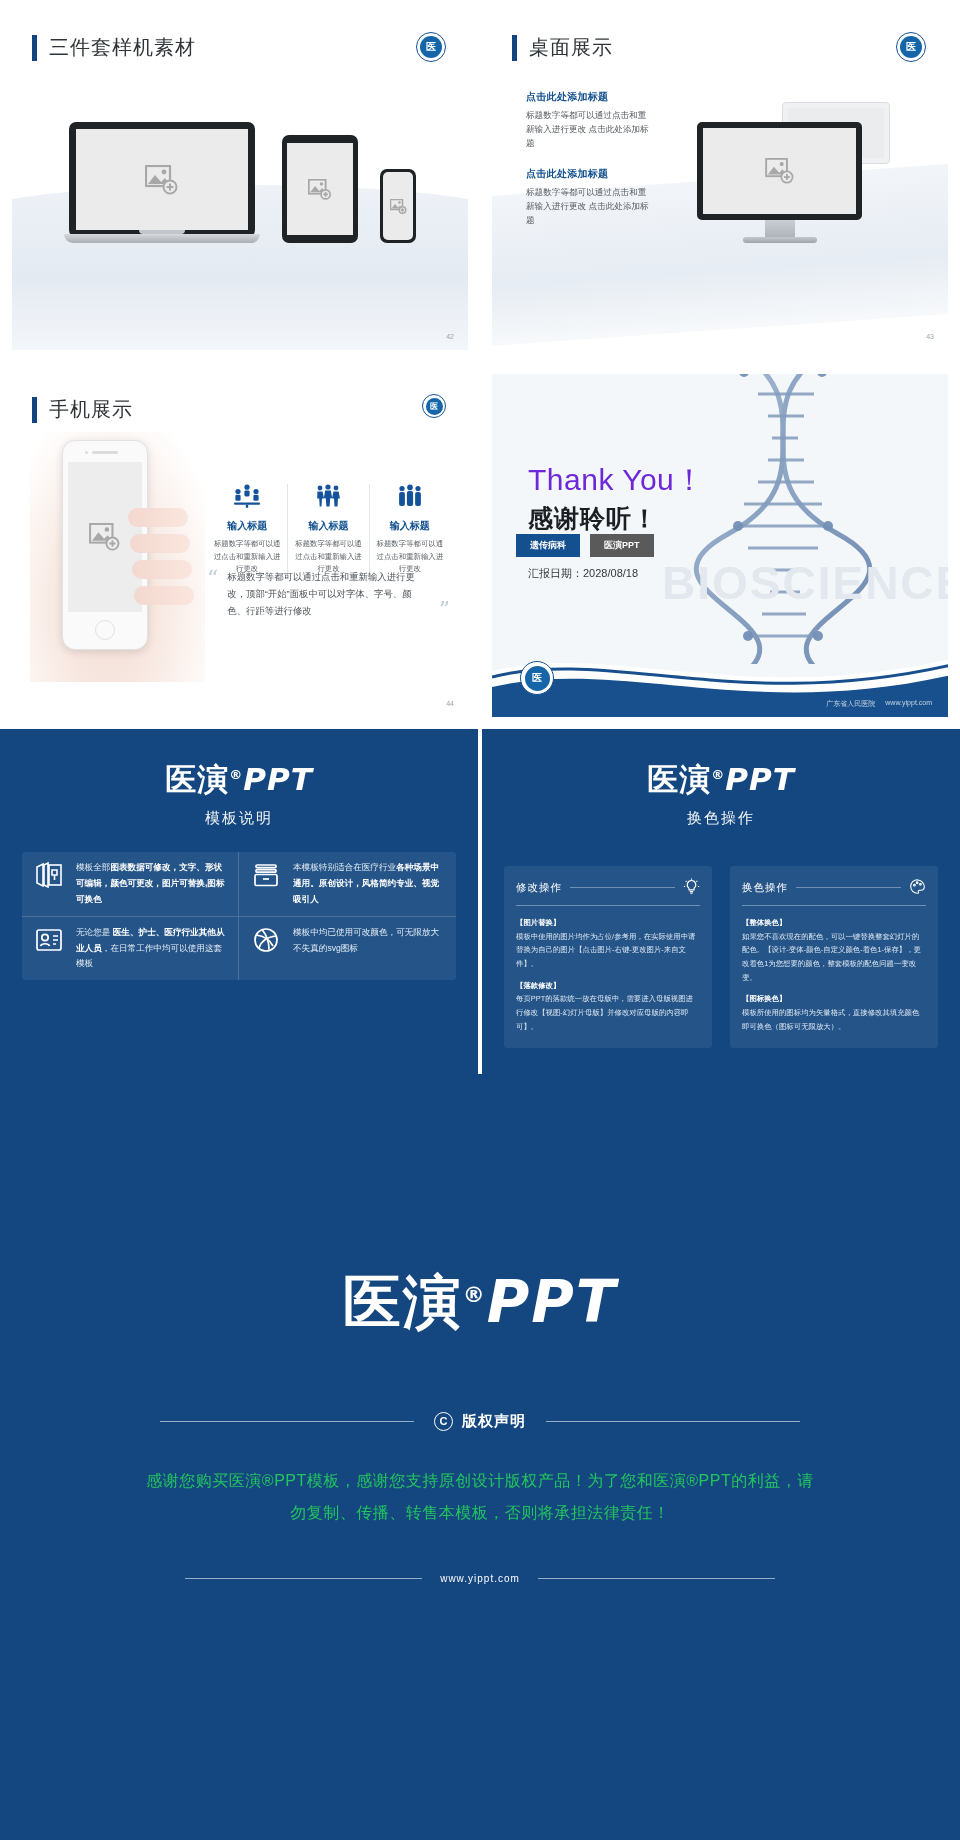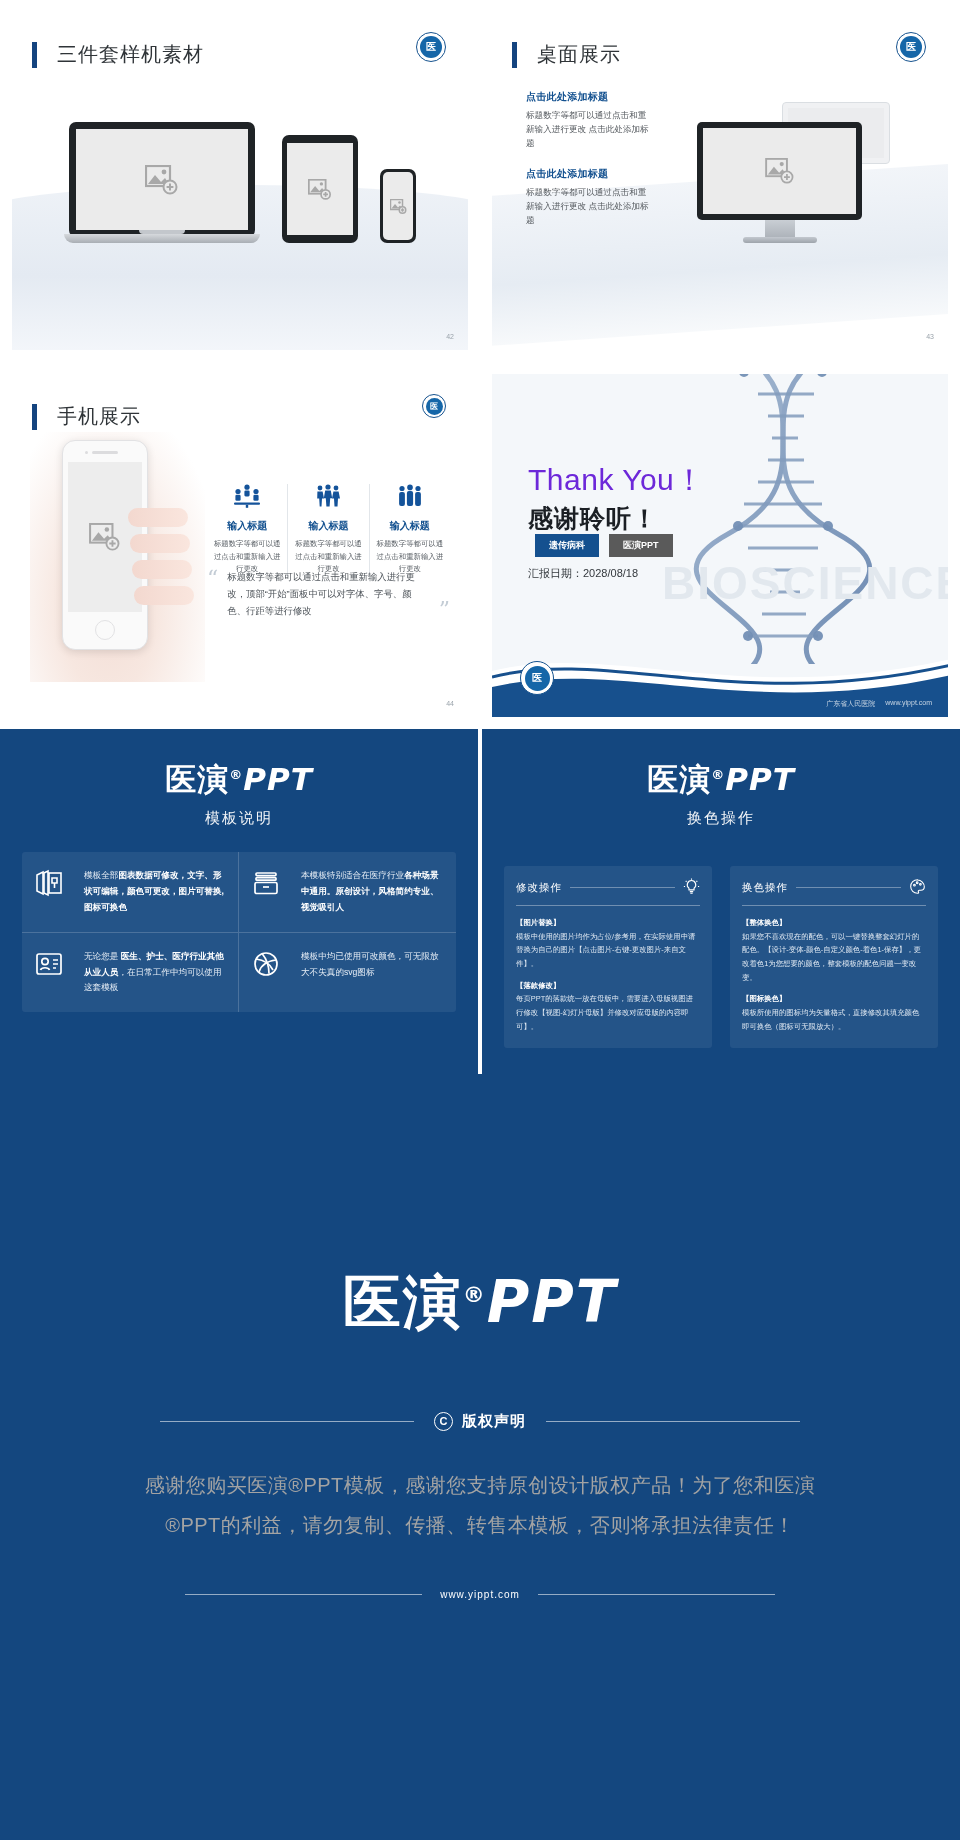--- a/index.html
+++ b/index.html
@@ -28,22 +28,22 @@
   .slide-inner {
     position: absolute;
     inset: 6px;
     overflow: hidden;
     background: #fff;
   }
 
   
   .slide-title-row {
     position: absolute;
-    left: 20px; top: 29px;
-    display: flex; align-items: center; gap: 20px;
+    left: 20px; top: 22px;
+    display: flex; align-items: center; gap: 12px;
   }
   .title-bar {
     width: 5px; height: 26px; background: #14447f; display: block;
   }
   .slide-title {
     font-size: 20px; color: #2f3438; letter-spacing: 1px;
     font-family: "DejaVu Sans", "Liberation Sans", sans-serif;
   }
   .hosp-logo {
     position: absolute; right: 22px; top: 20px;
@@ -240,21 +240,21 @@
     white-space: nowrap;
   }
   .ty-en {
     position: absolute; left: 36px; top: 86px;
     font-size: 30px; font-weight: normal; color: #6d28d9; letter-spacing: .5px;
   }
   .ty-cn {
     position: absolute; left: 36px; top: 128px;
     font-size: 25px; font-weight: bold; color: #1b1f24; letter-spacing: 1px;
   }
-  .ty-tags { position: absolute; left: 43px; top: 160px; display: flex; gap: 10px; }
+  .ty-tags { position: absolute; left: 24px; top: 160px; display: flex; gap: 10px; }
   .tag {
     font-size: 9px; font-weight: bold; color: #fff; padding: 5px 14px;
   }
   .tag.blue { background: #14508f; }
   .tag.gray { background: #5a5a5a; }
   .ty-date {
     position: absolute; left: 36px; top: 192px;
     font-size: 11px; color: #33383d;
   }
   .wave {
@@ -298,21 +298,21 @@
   }
 
   
   .desc-grid {
     margin-top: 24px;
     background: rgba(255,255,255,.07);
     display: grid; grid-template-columns: 1fr 1fr;
     border-radius: 3px;
   }
   .desc-cell {
-    display: flex; gap: 20px; padding: 16px 12px;
+    display: flex; gap: 12px; padding: 8px 12px;
   }
   .desc-grid .desc-cell:nth-child(1),
   .desc-grid .desc-cell:nth-child(3) { border-right: 1px solid rgba(255,255,255,.18); }
   .desc-grid .desc-cell:nth-child(1),
   .desc-grid .desc-cell:nth-child(2) { border-bottom: 1px solid rgba(255,255,255,.18); }
   .desc-cell .dicon { flex: 0 0 30px; color: #fff; }
   .desc-cell .dtext { color: #e7eef6; font-size: 8.6px; line-height: 1.85; }
   .desc-cell .dtext b { color: #ffffff; }
 
   
@@ -351,22 +351,22 @@
   }
   .cr-line { height: 1px; background: rgba(255,255,255,.55); flex: 1; }
   .cr-declare { display: flex; align-items: center; gap: 9px; color: #fff; }
   .cr-c {
     width: 19px; height: 19px; border: 1.6px solid #fff; border-radius: 50%;
     display: flex; align-items: center; justify-content: center;
     font-size: 11px; font-weight: bold;
   }
   .cr-declare .txt { font-size: 15px; font-weight: bold; letter-spacing: 1px; }
   .cr-text {
-    margin-top: 34px; width: 680px; text-align: center; color: #a3a3a3;
-    font-size: 20px; line-height: 2; letter-spacing: .5px;
+    margin-top: 34px; width: 680px; text-align: center; color: #22c55e;
+    font-size: 16px; line-height: 2; letter-spacing: .5px;
   }
   .cr-divrow2 {
     display: flex; align-items: center; gap: 18px; margin-top: 44px;
     width: 590px;
   }
   .cr-url { color: #ffffff; font-size: 10px; letter-spacing: 1px; white-space: nowrap; }
 </style>
 </head>
 <body>
 

